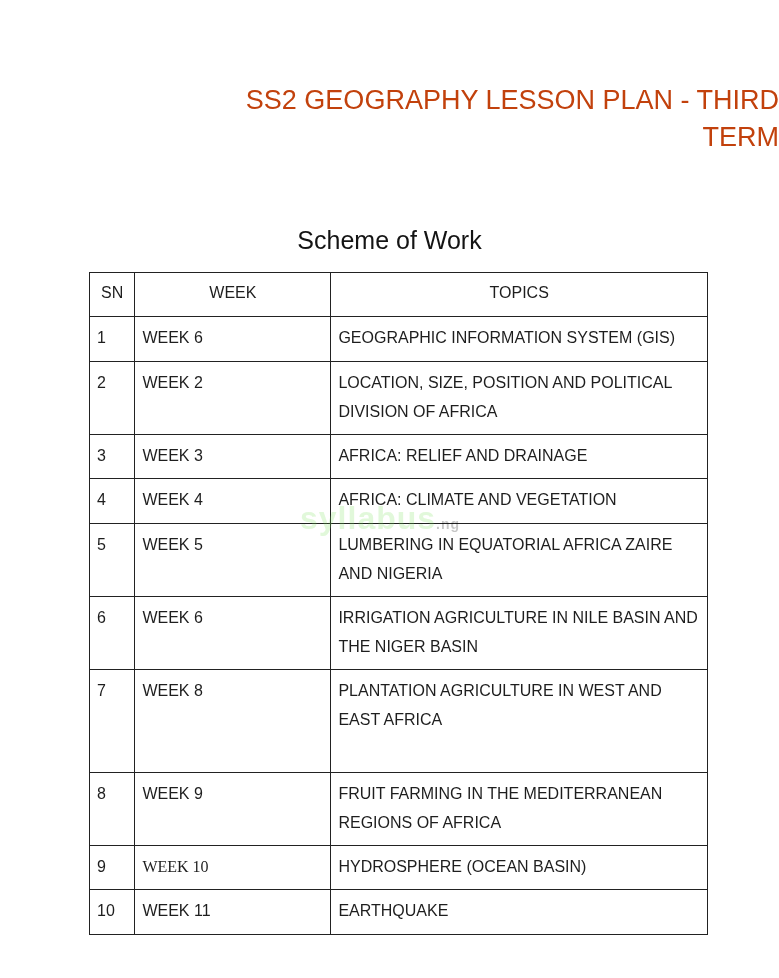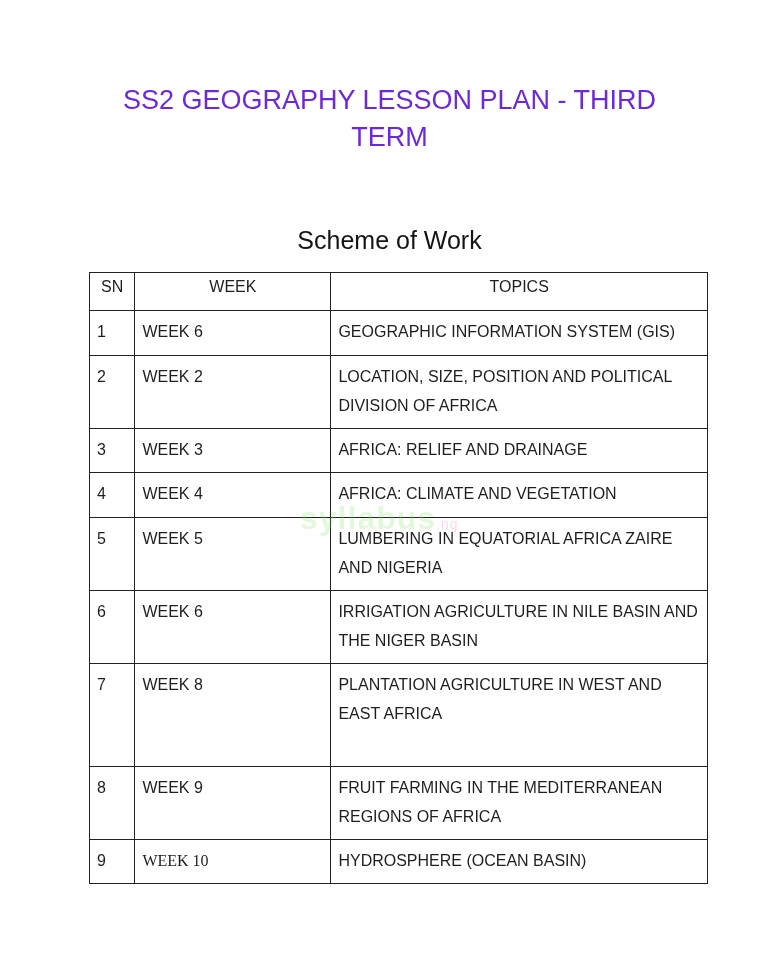--- a/index.html
+++ b/index.html
@@ -1,28 +1,28 @@
 <!DOCTYPE html>
 <html><head>
 <meta charset="utf-8">
 <style>
   html,body{margin:0;padding:0;background:#fff;}
   body{width:779px;height:978px;position:relative;overflow:hidden;font-family:"Liberation Sans",sans-serif;color:#1a1a1a;}
-  .title{position:absolute;left:0;width:779px;top:82px;text-align:center;font-size:27px;line-height:37px;color:#6d28d9;}
+  .title{position:absolute;left:0;width:779px;top:82px;text-align:right;font-size:27px;line-height:37px;color:#c2410c;}
   .title .inner{display:inline-block;width:560px;}
   .subtitle{position:absolute;left:0;width:779px;top:226px;text-align:center;font-size:25px;line-height:28px;color:#141414;}
   table{position:absolute;left:89px;top:272px;border-collapse:collapse;width:619px;}
   td,th{border:1.6px solid #222;font-size:16px;font-weight:normal;color:#1e1e1e;vertical-align:top;text-align:left;padding:0;line-height:28.5px;}
-  th{text-align:center;height:37px;}
+  th{text-align:center;padding-top:6px;height:37px;}
   td{padding:7px 0 0 7px;}
   .c1{width:43px;}
   .c2{width:189px;margin-top:17px;}
   .c3{width:364px;}
   .watermark{position:absolute;left:300px;top:500px;font-size:32px;font-weight:bold;color:#7be05a;opacity:0.22;letter-spacing:1px;}
-  .watermark small{font-size:14px;color:#ec4899;font-weight:normal;}
+  .watermark small{font-size:14px;color:#000000;font-weight:bold;}
 </style>
 </head>
 <body>
 
 <div class="title"><span class="inner">SS2 GEOGRAPHY LESSON PLAN - THIRD TERM</span></div>
 <div class="subtitle">Scheme of Work</div>
 
 <table>
   <thead>
     <tr>
@@ -70,16 +70,21 @@
       <tr style="height: 72px;">
         <td style="height: 65px;">8</td>
         <td style="height: 65px;">WEEK 9</td>
         <td style="height: 65px;">FRUIT FARMING IN THE MEDITERRANEAN REGIONS OF AFRICA</td>
       </tr>
       <tr style="height: 43px;">
         <td style="height: 36px;">9</td>
         <td style="height: 36px; font-family: Liberation Serif, serif;">WEEK 10</td>
         <td style="height: 36px;">HYDROSPHERE (OCEAN BASIN)</td>
       </tr>
+      <tr style="height: 44px;">
+        <td style="height: 37px;">10</td>
+        <td style="height: 37px;">WEEK 11</td>
+        <td style="height: 37px;">EARTHQUAKE</td>
+      </tr>
     </tbody>
 </table>
 
 <div class="watermark"><span>syllabus</span><small>.ng</small></div>
 
 </body></html>

